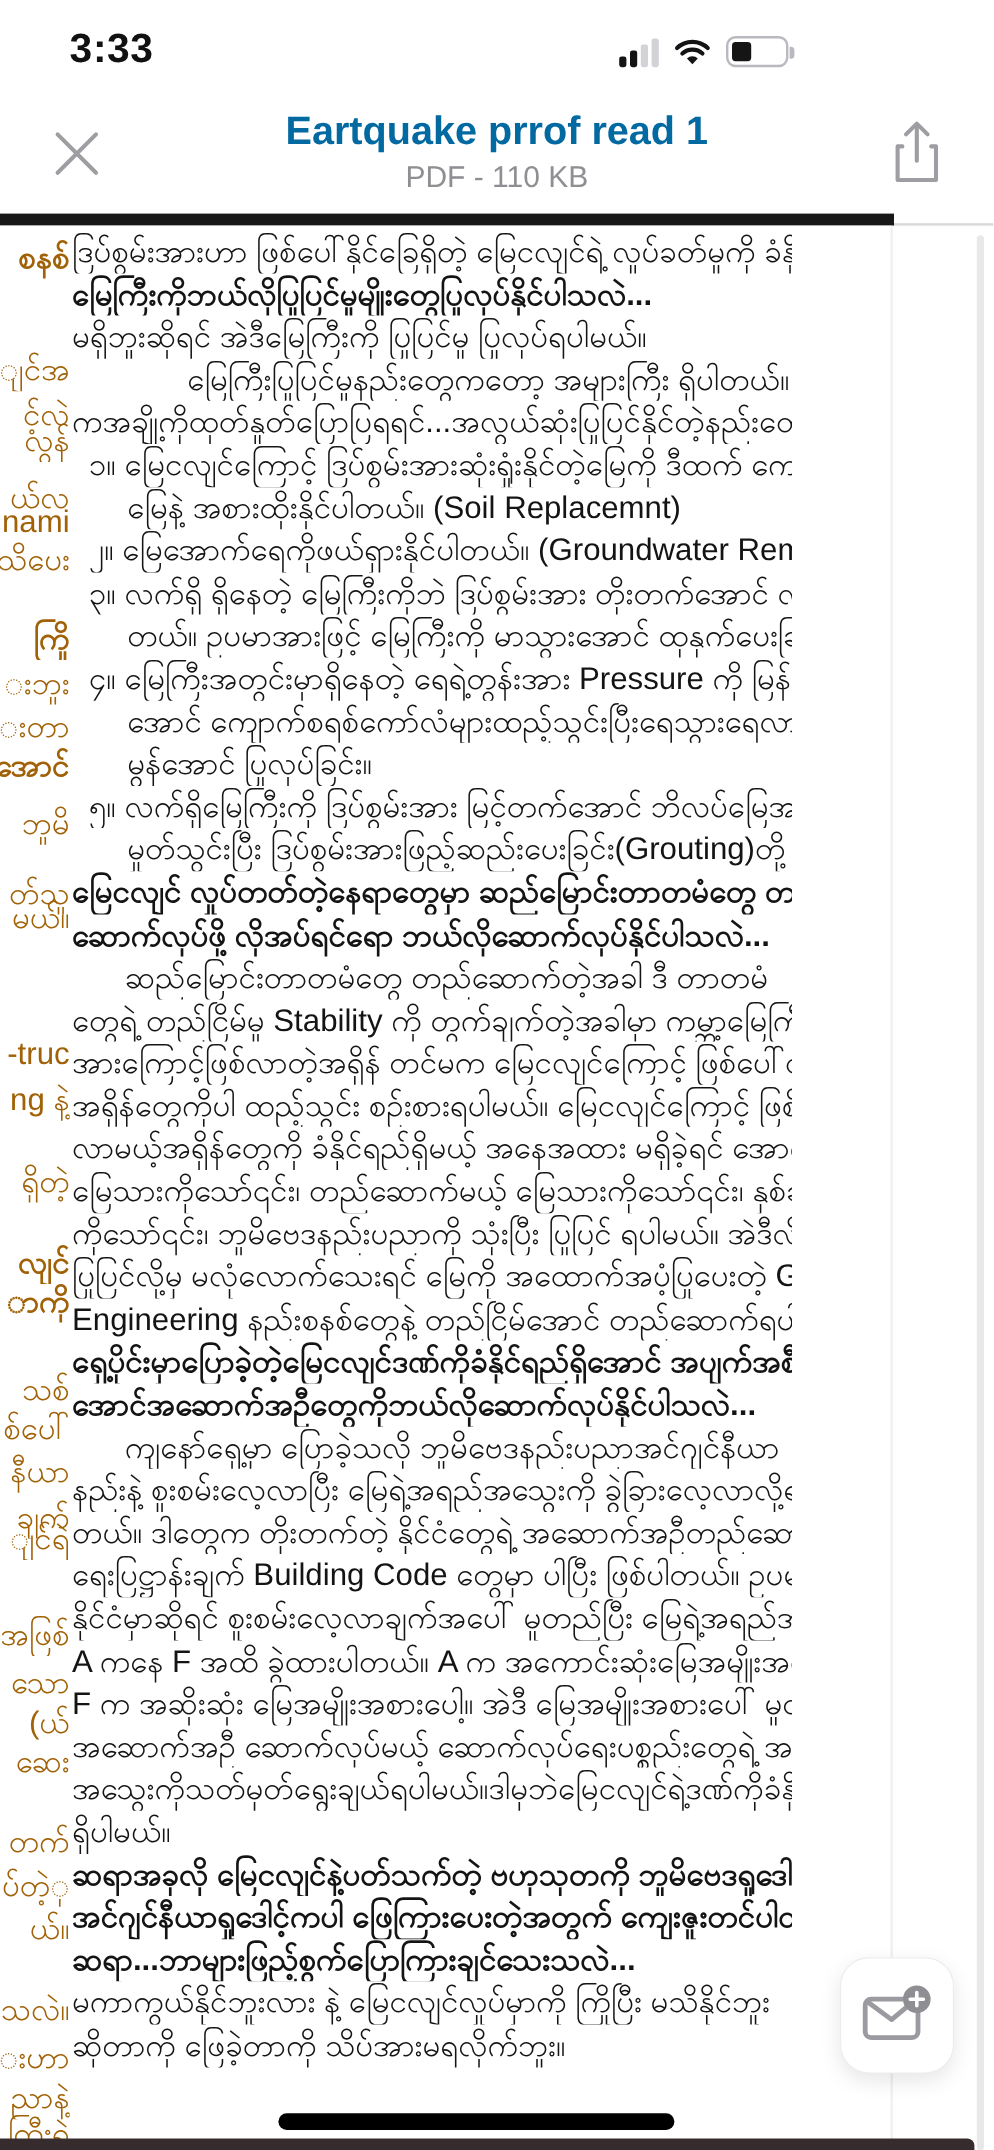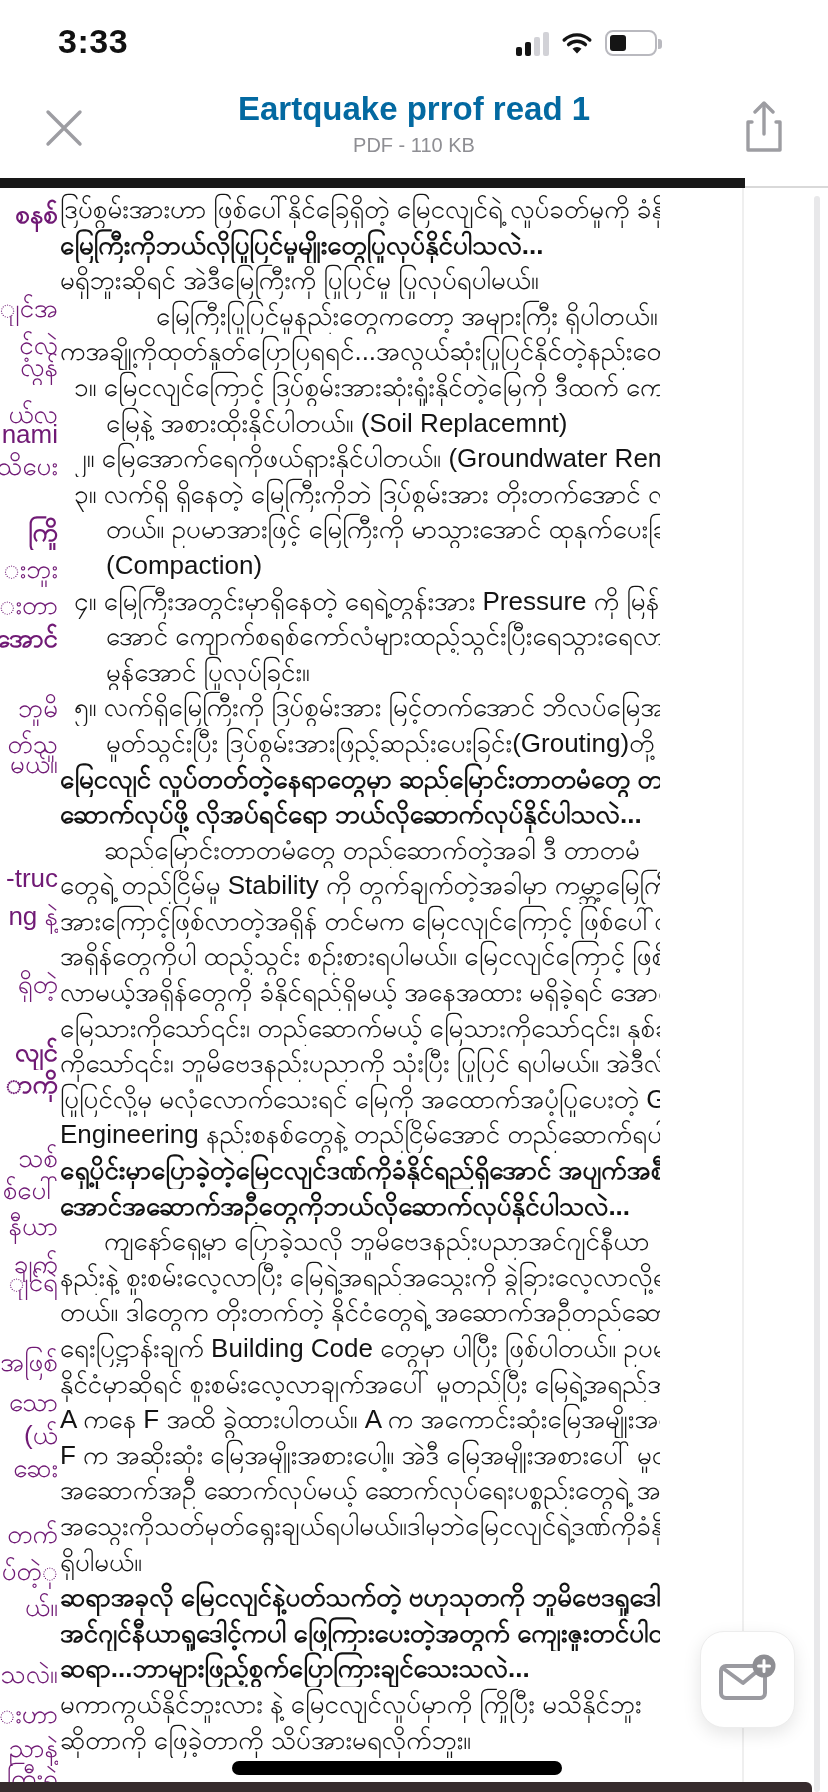--- a/index.html
+++ b/index.html
@@ -26,33 +26,33 @@
   .battery { position:relative; width:52px; height:26px; border:2.5px solid #b9b9bf; border-radius:8px; }
   .battery .fill { position:absolute; left:3px; top:3px; bottom:3px; width:16px; background:#151515; border-radius:3px; }
   .battery .nub { position:absolute; right:-7px; top:7px; width:4px; height:10px; background:#b9b9bf; border-radius:0 3px 3px 0; }
 
   
   .header { position:absolute; top:88px; left:0; width:828px; height:90px; background:#ffffff; }
   .close-btn { position:absolute; left:36px; top:12px; width:56px; height:56px; color:#9d9da2; }
   .close-btn svg { display:block; }
   .header-titles { position:absolute; left:120px; right:120px; top:2px; text-align:center; }
   .header-title { font-size:33px; font-weight:700; color:#0369a1; white-space:nowrap; }
-  .header-subtitle { margin-top:6px; font-size:20px; color:#8e8e93; }
+  .header-subtitle { margin-top:6px; font-size:25px; color:#8e8e93; }
   .share-btn { position:absolute; right:34px; top:8px; width:60px; height:64px; color:#9d9da2; }
 
   
   .page-top-line { position:absolute; top:178px; left:0; width:745px; height:10px; background:#181818; }
   .page-top-line-ext { position:absolute; top:186px; left:745px; width:83px; height:2px; background:#d9d9d9; }
   .page-right-edge { position:absolute; top:188px; left:742px; width:2px; height:1604px; background:#efefef; }
   .scrollbar { position:absolute; top:196px; right:8px; width:6px; height:1596px; background:#e8e8ea; border-radius:3px; }
 
   .pdf-area { position:absolute; top:188px; left:0; width:742px; height:1604px; background:#ffffff; }
 
   .margin-frag { position:absolute; left:0; width:58px; height:36px; overflow:hidden;
-                 direction:rtl; white-space:nowrap; font-size:26px; line-height:36px; color:#701a75; }
+                 direction:rtl; white-space:nowrap; font-size:26px; line-height:36px; color:#a16207; }
   .margin-frag.b { font-weight:700; }
 
   #pdf-lines { position:absolute; left:60px; top:4px; width:600px; }
   .line { height:35.6px; line-height:35.6px; font-size:26px; color:#141414; white-space:nowrap; overflow:hidden; }
   .line.b { font-weight:700; }
   .line.num { padding-left:14px; }
   .line.cont { padding-left:46px; }
   .line.ind { padding-left:96px; }
   .line.ind2 { padding-left:44px; }
 
@@ -123,21 +123,21 @@
       <div class="margin-frag" style="top: 102px;">ျင်အ</div>
       <div class="margin-frag" style="top: 139px;">င့်လဲ</div>
       <div class="margin-frag" style="top: 161px;">လွန်</div>
       <div class="margin-frag" style="top: 196px; margin-top: 12px;">ယ်လ</div>
       <div class="margin-frag" style="top: 228px;">nami</div>
       <div class="margin-frag" style="top: 260px;">သိပေး</div>
       <div class="margin-frag b" style="top: 326px;">ကြို</div>
       <div class="margin-frag" style="top: 363px;">းဘူး</div>
       <div class="margin-frag" style="top: 399px;">းတာ</div>
       <div class="margin-frag b" style="top: 432px;">အောင်</div>
-      <div class="margin-frag" style="top: 502px;">ဘူမိ</div>
+      <div class="margin-frag" style="top: 480px;">ဘူမိ</div>
       <div class="margin-frag" style="top: 538px;">တ်သူ</div>
       <div class="margin-frag" style="top: 558px;">မယ်။</div>
       <div class="margin-frag" style="top: 672px;">truc-</div>
       <div class="margin-frag" style="top: 710px;">ng နဲ့</div>
       <div class="margin-frag" style="top: 778px;">ရှိတဲ့</div>
       <div class="margin-frag b" style="top: 846px;">လျင်</div>
       <div class="margin-frag b" style="top: 878px;">ာကို</div>
       <div class="margin-frag" style="top: 952px;">သစ်</div>
       <div class="margin-frag" style="top: 984px;">စ်ပေါ်</div>
       <div class="margin-frag" style="top: 1020px;">နီယာ</div>
@@ -159,21 +159,20 @@
       <div class="line">ဒြပ်စွမ်းအားဟာ ဖြစ်ပေါ်နိုင်ခြေရှိတဲ့ မြေငလျင်ရဲ့ လှုပ်ခတ်မှုကို ခံနိုင်ရည်</div>
       <div class="line b">မြေကြီးကိုဘယ်လိုပြုပြင်မှုမျိုးတွေပြုလုပ်နိုင်ပါသလဲ...</div>
       <div class="line">မရှိဘူးဆိုရင် အဲဒီမြေကြီးကို ပြုပြင်မှု ပြုလုပ်ရပါမယ်။</div>
       <div class="line ind">မြေကြီးပြုပြင်မှုနည်းတွေကတော့ အများကြီး ရှိပါတယ်။ အဲဒီထဲ</div>
       <div class="line">ကအချို့ကိုထုတ်နှုတ်ပြောပြရရင်...အလွယ်ဆုံးပြုပြင်နိုင်တဲ့နည်းတွေက-</div>
       <div class="line num">၁။ မြေငလျင်ကြောင့် ဒြပ်စွမ်းအားဆုံးရှုံးနိုင်တဲ့မြေကို ဒီထက် ကောင်းမွန်တဲ့</div>
       <div class="line cont">မြေနဲ့ အစားထိုးနိုင်ပါတယ်။ (Soil Replacemnt)</div>
       <div class="line num">၂။ မြေအောက်ရေကိုဖယ်ရှားနိုင်ပါတယ်။ (Groundwater Removal)</div>
       <div class="line num">၃။ လက်ရှိ ရှိနေတဲ့ မြေကြီးကိုဘဲ ဒြပ်စွမ်းအား တိုးတက်အောင် လုပ်နိုင်ပါ</div>
       <div class="line cont">တယ်။ ဥပမာအားဖြင့် မြေကြီးကို မာသွားအောင် ထုနှက်ပေးခြင်း။</div>
-      <div class="line cont">(Compaction)</div>
       <div class="line num">၄။ မြေကြီးအတွင်းမှာရှိနေတဲ့ ရေရဲ့တွန်းအား Pressure ကို မြန်မြန်လျော့ကျ</div>
       <div class="line cont">အောင် ကျောက်စရစ်ကော်လံများထည့်သွင်းပြီးရေသွားရေလာကောင်း</div>
       <div class="line cont">မွန်အောင် ပြုလုပ်ခြင်း။</div>
       <div class="line num">၅။ လက်ရှိမြေကြီးကို ဒြပ်စွမ်းအား မြင့်တက်အောင် ဘိလပ်မြေအရည်များ</div>
       <div class="line cont">မှုတ်သွင်းပြီး ဒြပ်စွမ်းအားဖြည့်ဆည်းပေးခြင်း(Grouting)တို့ဖြစ်ပါတယ်။</div>
       <div class="line b">မြေငလျင် လှုပ်တတ်တဲ့နေရာတွေမှာ ဆည်မြောင်းတာတမံတွေ တည်</div>
       <div class="line b">ဆောက်လုပ်ဖို့ လိုအပ်ရင်ရော ဘယ်လိုဆောက်လုပ်နိုင်ပါသလဲ...</div>
       <div class="line ind2">ဆည်မြောင်းတာတမံတွေ တည်ဆောက်တဲ့အခါ ဒီ တာတမံ</div>
       <div class="line">တွေရဲ့ တည်ငြိမ်မှု Stability ကို တွက်ချက်တဲ့အခါမှာ ကမ္ဘာ့မြေကြီးရဲ့ ဆွဲငင်</div>
       <div class="line">အားကြောင့်ဖြစ်လာတဲ့အရှိန် တင်မက မြေငလျင်ကြောင့် ဖြစ်ပေါ်လာမယ့်</div>

